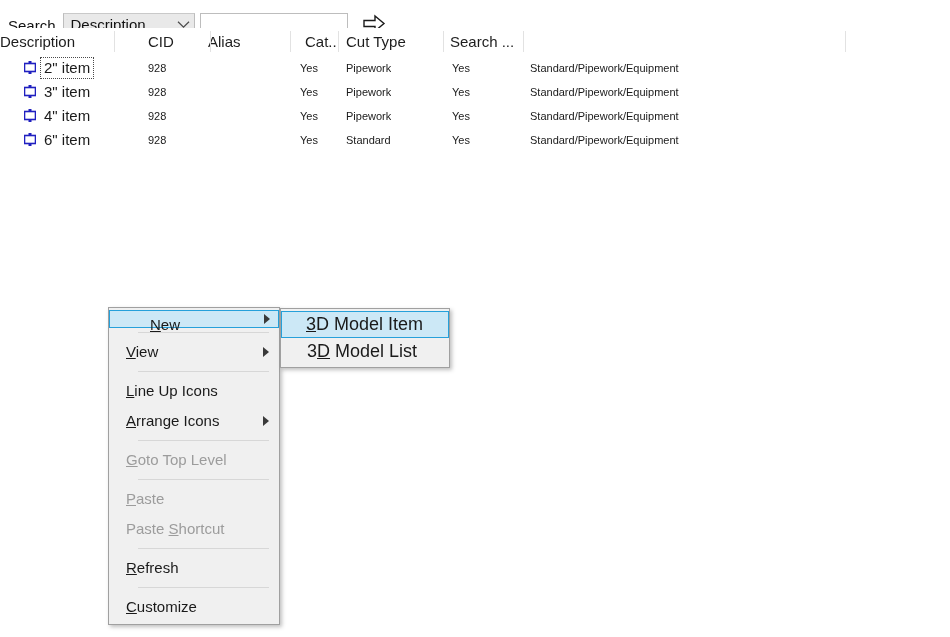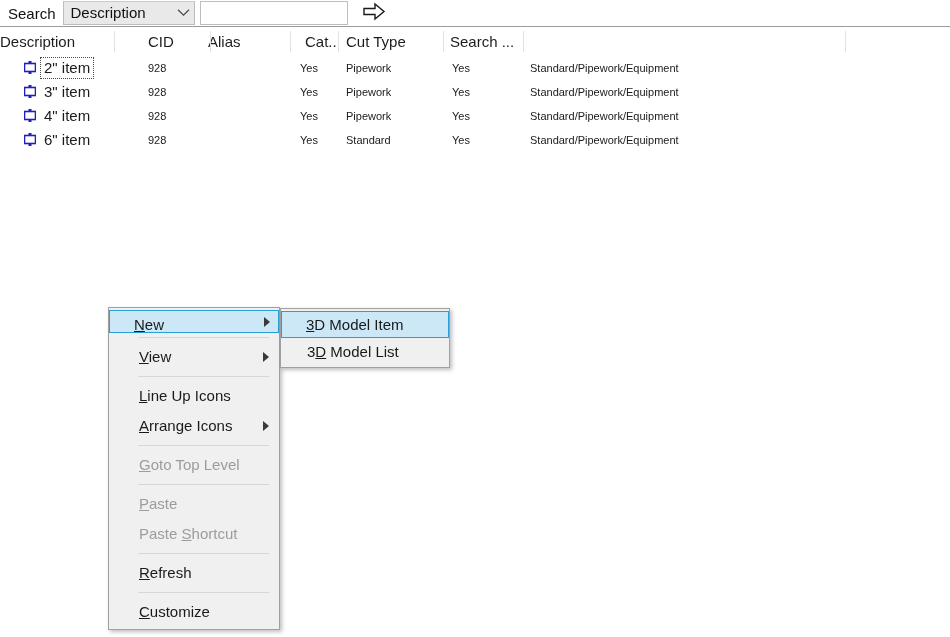--- a/index.html
+++ b/index.html
@@ -14,21 +14,21 @@
     font-size: 14.5px;
     color: #1a1a1a;
     overflow: hidden;
     position: relative;
     -webkit-font-smoothing: antialiased;
   }
 
   
   #search-bar {
     position: absolute;
-    left: 0; top: 0;
+    left: 0; top: 12px;
     width: 950px; height: 27px;
     background: #ffffff;
     border-bottom: 1px solid #9b9b9b;
     box-sizing: border-box;
     display: flex;
     align-items: center;
   }
   #search-label {
     margin-left: 8px;
     margin-right: 7px;
@@ -172,37 +172,37 @@
     background: #f0f0f0;
     border: 1px solid #a0a0a0;
     box-sizing: border-box;
     box-shadow: 2px 2px 4px rgba(0,0,0,0.25);
     padding: 2px 0 2px 0;
   }
   .menu-item {
     position: relative;
     height: 30px;
     line-height: 30px;
-    padding-left: 29px;
+    padding-left: 16px;
     padding-right: 24px;
     font-size: 15px;
     color: #1a1a1a;
     white-space: nowrap;
     box-sizing: border-box;
     margin: 0 1px;
   }
   .menu-item.disabled {
     color: #9c9c9c;
   }
   .menu-item.selected {
     background: #cce8f6;
     border: 1px solid #26a0da;
     margin: 0;
-    padding-left: 24px;
-    height: 23px;
+    padding-left: 40px;
+    height: 18px;
     line-height: 28px;
   }
   .menu-sep {
     height: 1px;
     background: #d7d7d7;
     margin: 4px 10px 4px 29px;
   }
   .submenu-arrow {
     position: absolute;
     right: 9px;
@@ -225,21 +225,21 @@
     background: #f0f0f0;
     border: 1px solid #a0a0a0;
     box-sizing: border-box;
     box-shadow: 2px 2px 4px rgba(0,0,0,0.25);
     padding: 2px 0;
   }
   .sub-item {
     height: 27px;
     line-height: 27px;
     padding-left: 25px;
-    font-size: 15px;
+    font-size: 18px;
     color: #1a1a1a;
     white-space: nowrap;
     box-sizing: border-box;
     margin: 0 1px;
   }
   .sub-item.selected {
     background: #cce8f6;
     border: 1px solid #26a0da;
     margin: 0;
     padding-left: 24px;

